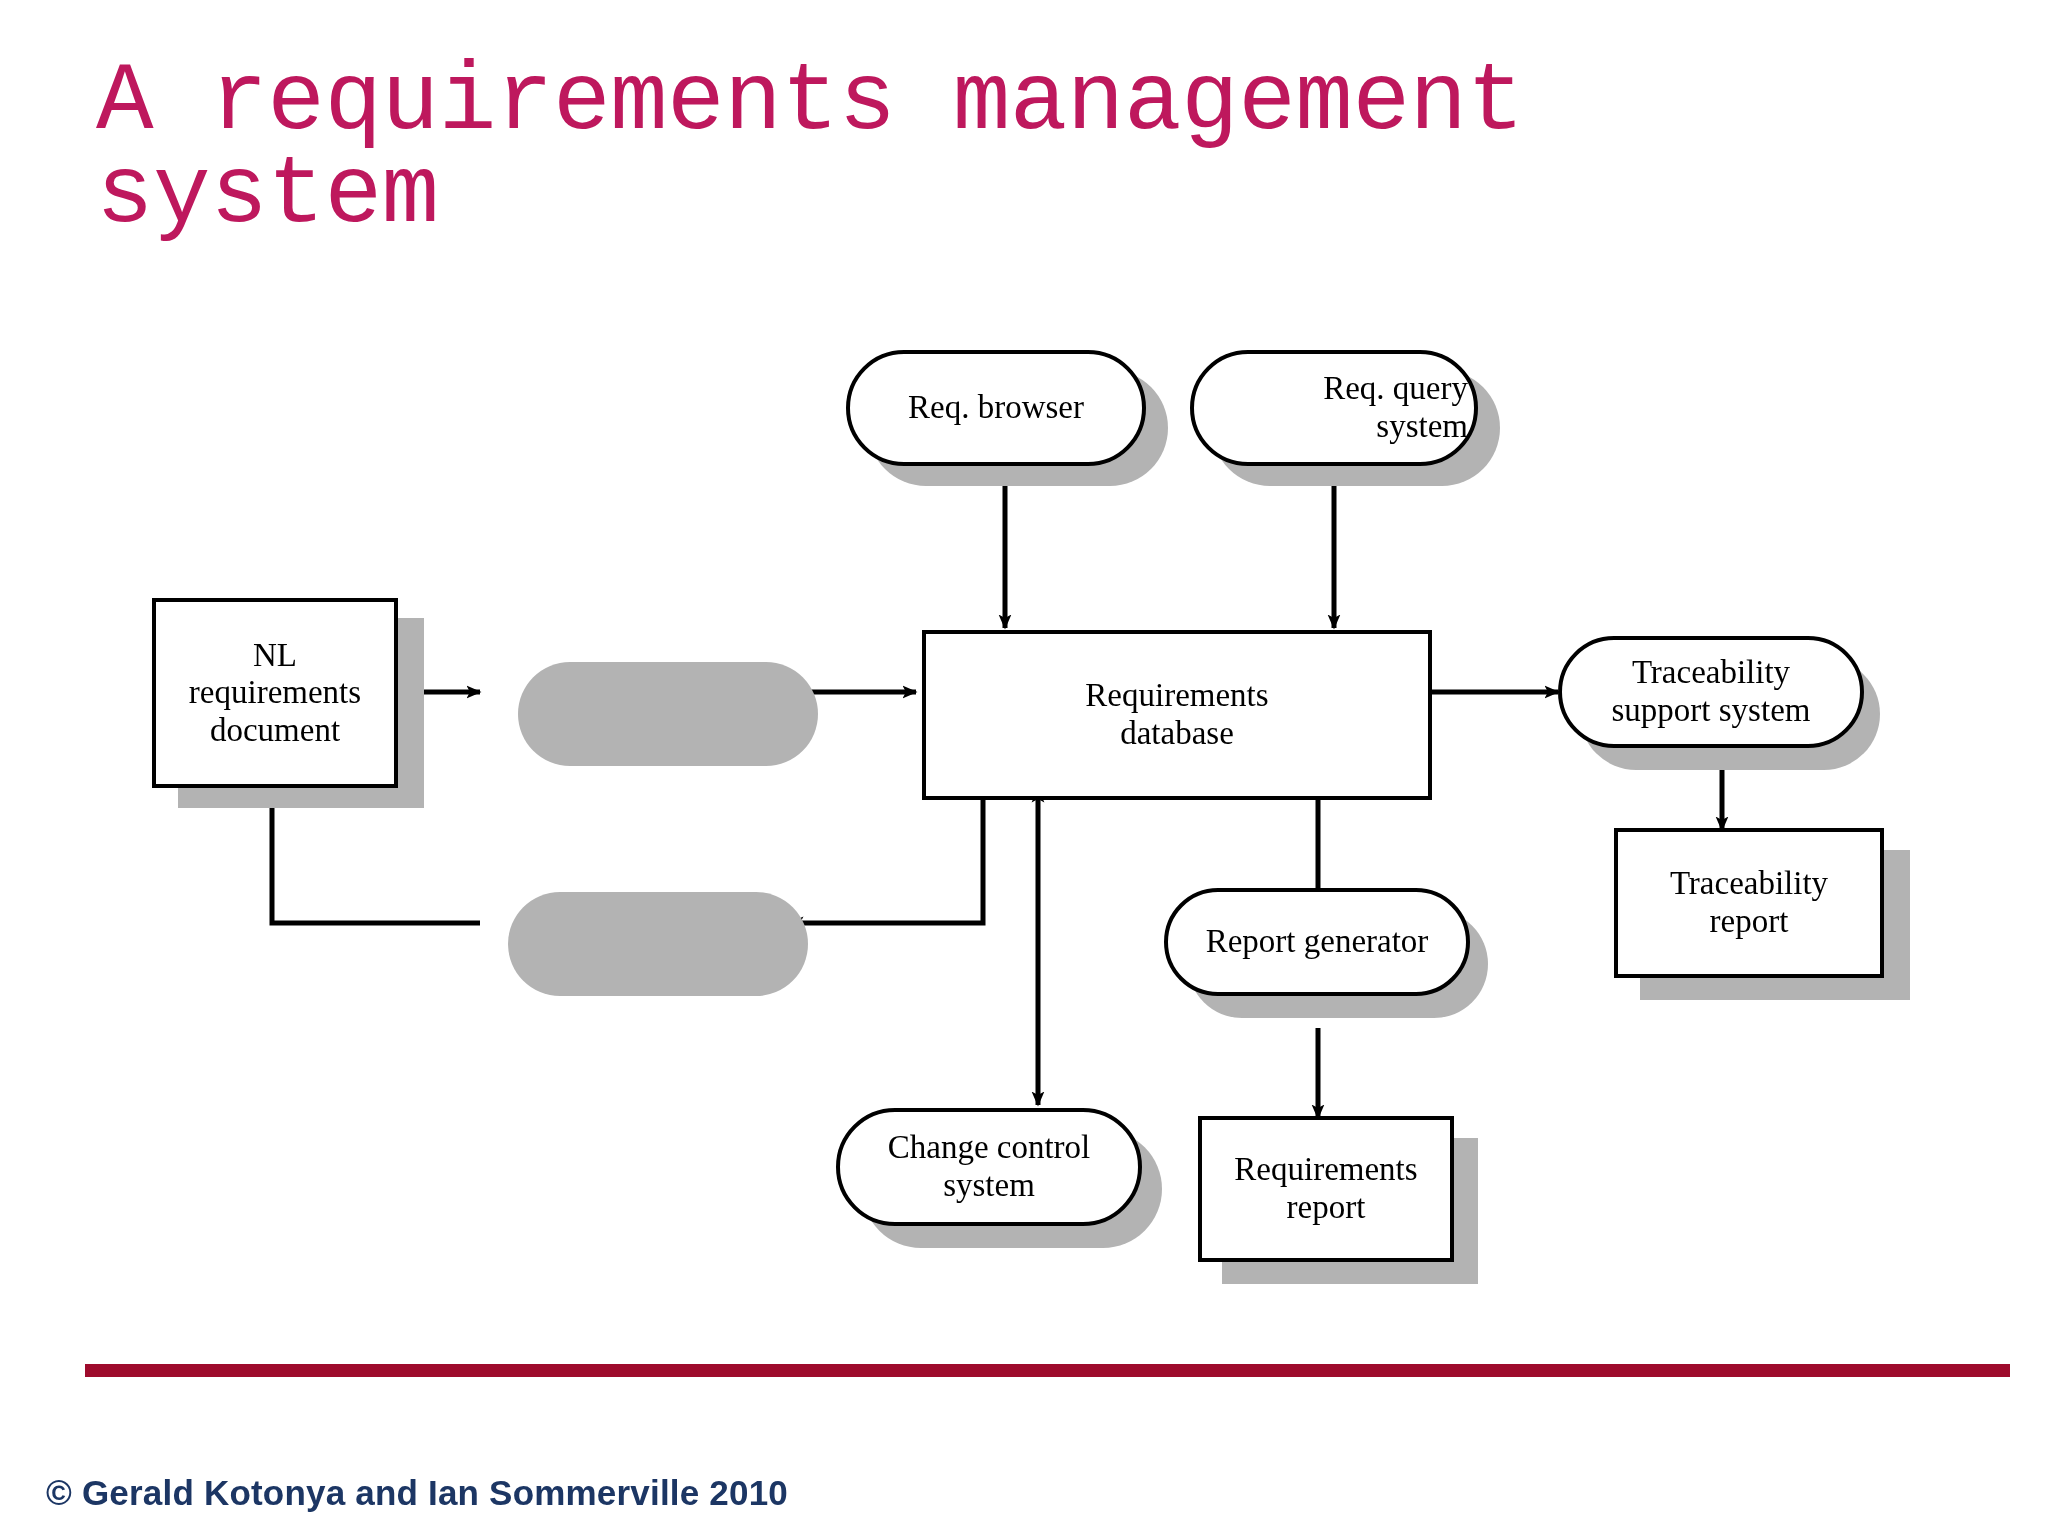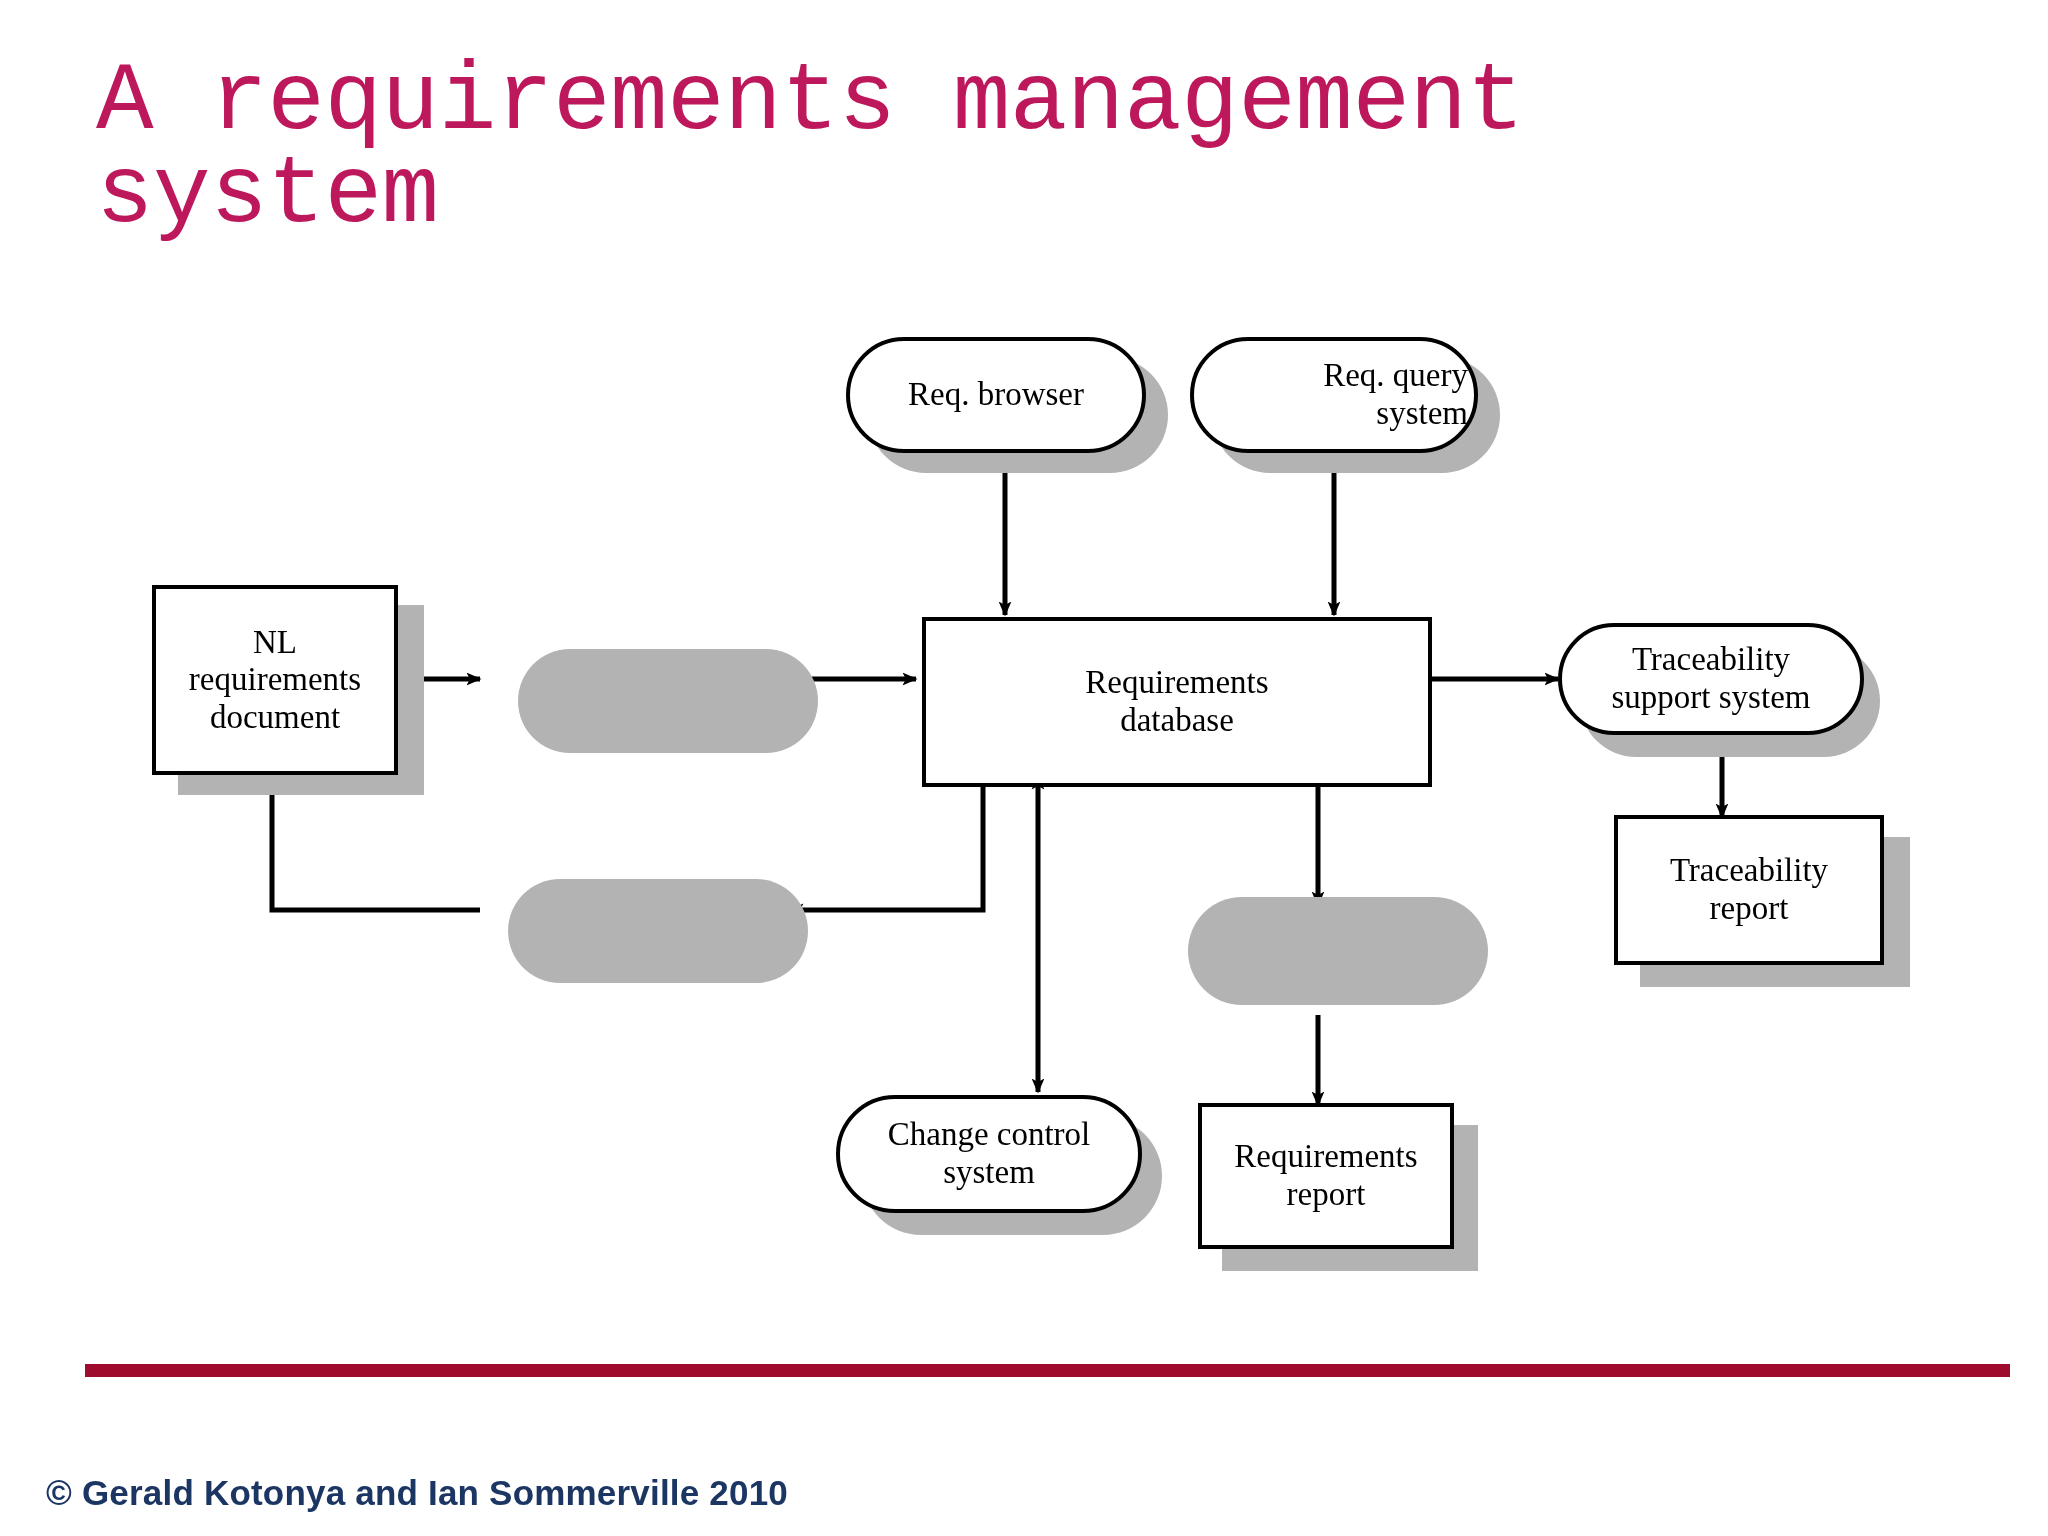--- a/index.html
+++ b/index.html
@@ -29,21 +29,21 @@
     font-weight: 400;
     line-height: 0.97;
     letter-spacing: -0.5px;
     white-space: pre-wrap;
   }
 
   
   #diagram {
     position: absolute;
     left: 0;
-    top: 317px;
+    top: 330px;
     width: 2048px;
     height: 950px;
   }
   #diagram-svg {
     position: absolute;
     left: 0;
     top: 0;
     width: 2048px;
     height: 950px;
   }
@@ -187,20 +187,23 @@
     <span class="node-label">Traceability
 support system</span>
   </div>
 
   <div class="node rect" style="left:1614px; top:498px; width:270px; height:150px;">
     <span class="node-label">Traceability
 report</span>
   </div>
 
 
+  <div class="node rounded overflow" style="left:1164px; top:558px; width:306px; height:108px;">
+    <span class="node-label">Report generator</span>
+  </div>
 
   <div class="node rect overflow" style="left:1198px; top:786px; width:256px; height:146px;">
     <span class="node-label">Requirements
 report</span>
   </div>
 
   <div class="node rounded" style="left:836px; top:778px; width:306px; height:118px;">
     <span class="node-label">Change control
 system</span>
   </div>

